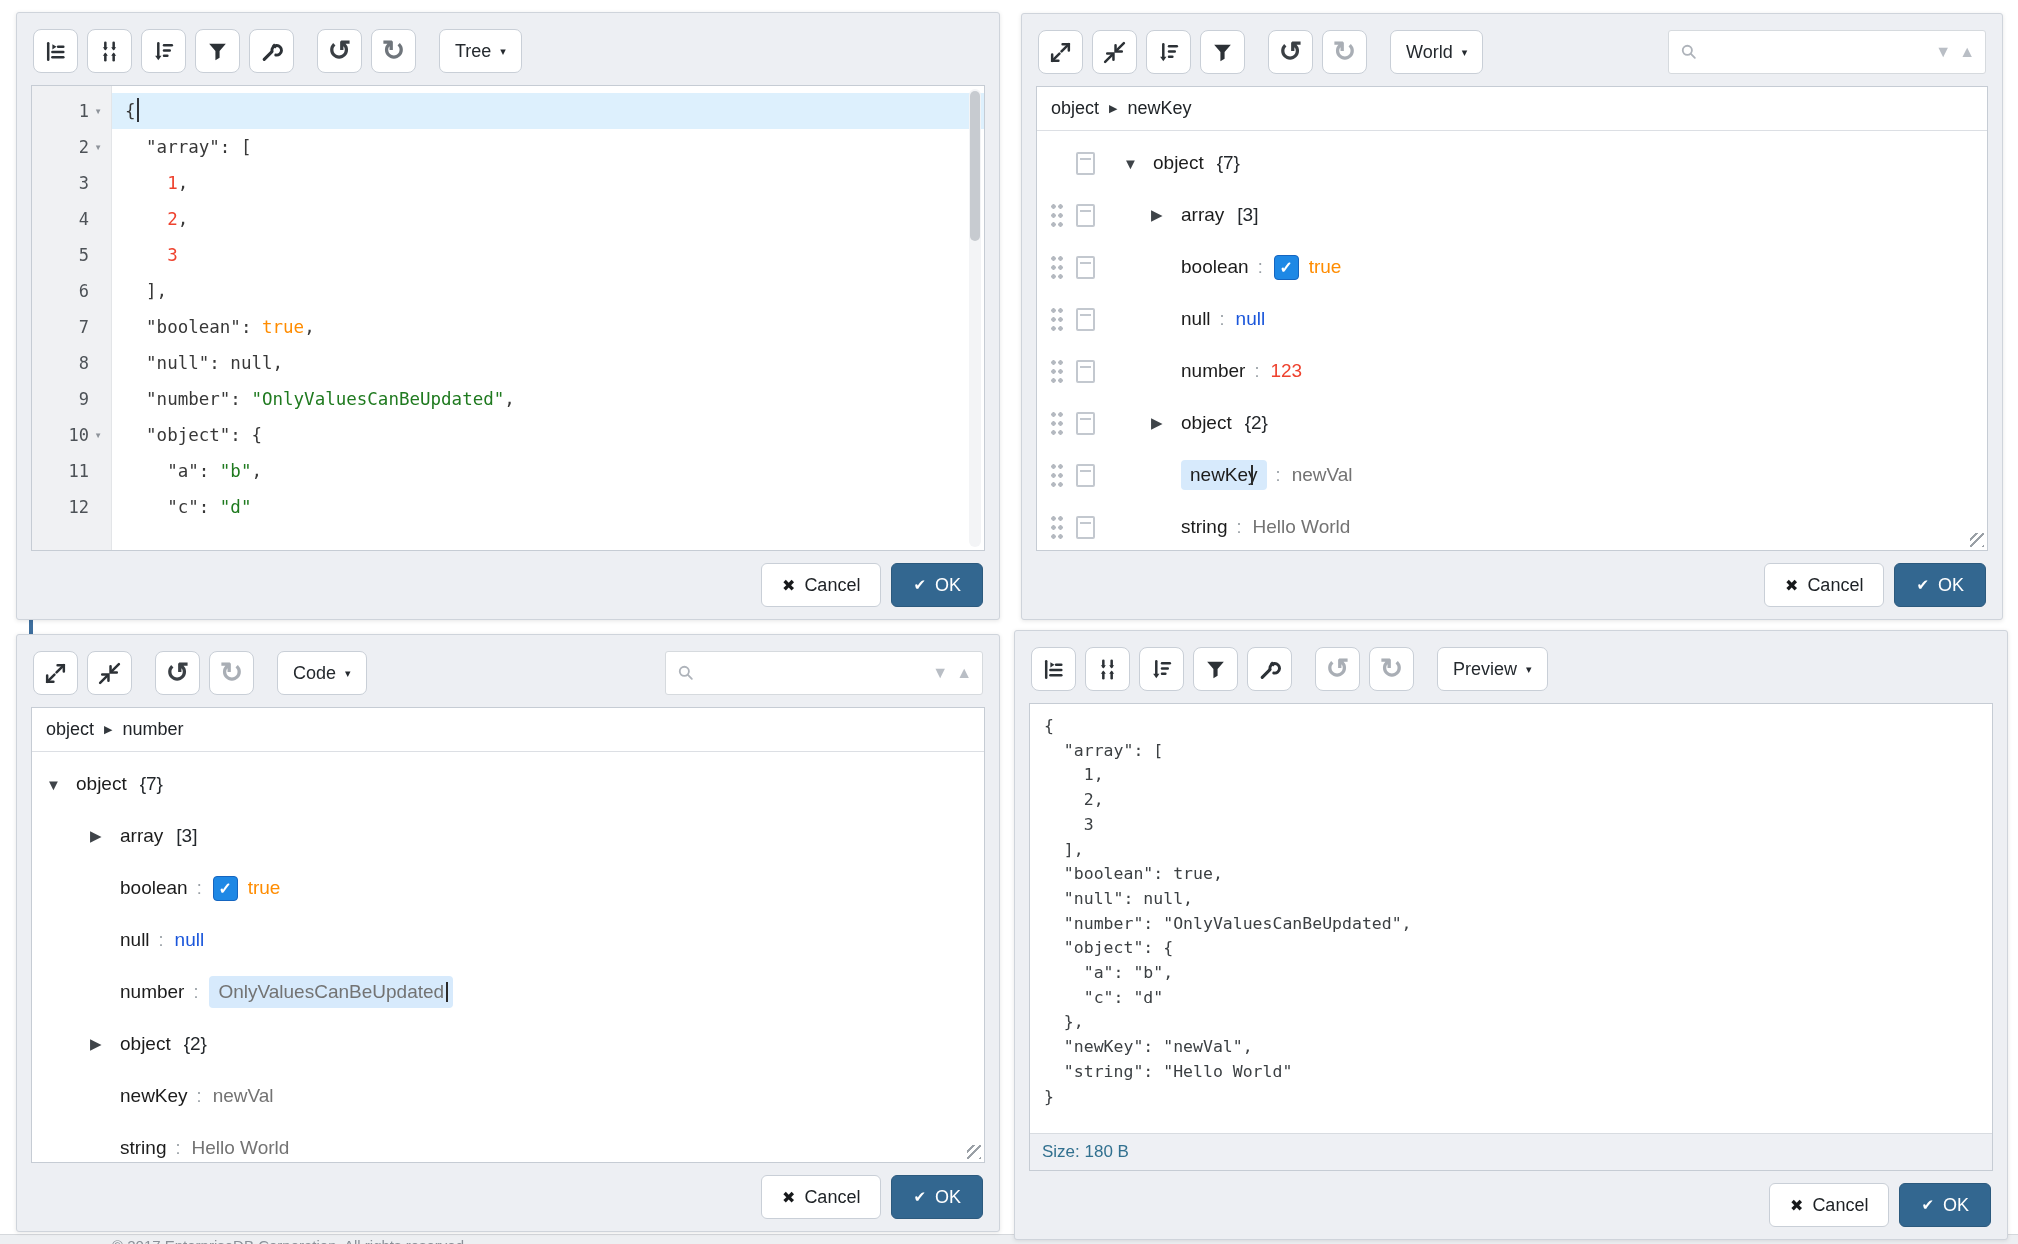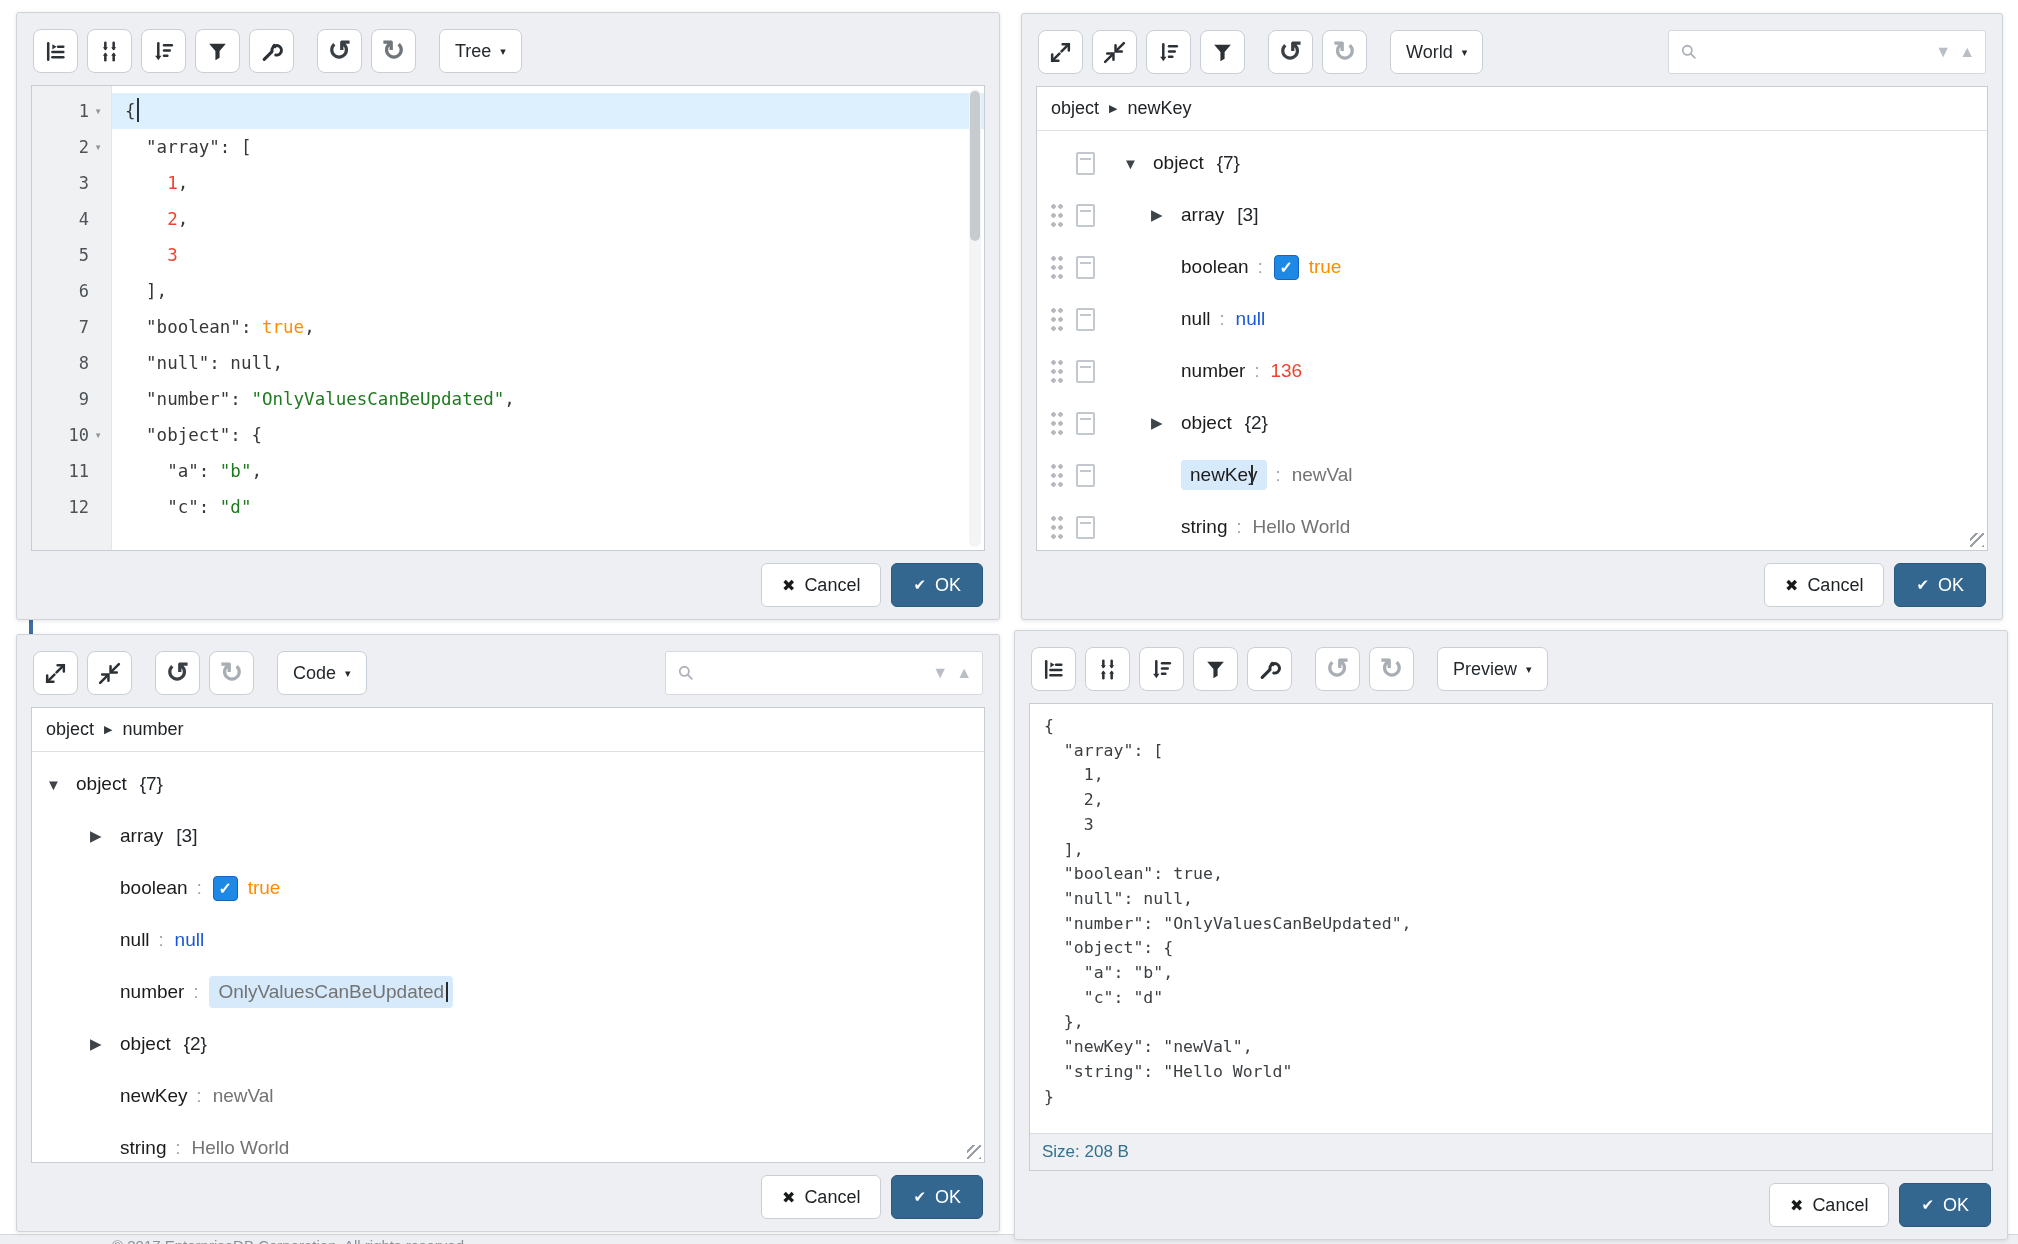--- a/index.html
+++ b/index.html
@@ -352,21 +352,21 @@
         </div>
         <div class="trow">
           <div class="gut">
             <div class="drag"></div>
             <div class="ctxicon"></div>
           </div>
           <span class="ind" style="display: inline-block; width: 28px;"></span>
           <span class="exp"></span>
           <span class="name">number</span>
           <span class="sep">:</span>
-          <span class="val v-number">136</span>
+          <span class="val v-number">123</span>
         </div>
         <div class="trow">
           <div class="gut">
             <div class="drag"></div>
             <div class="ctxicon"></div>
           </div>
           <span class="ind" style="display: inline-block; width: 28px;"></span>
           <span class="exp">▶</span>
           <span class="name">object</span>
           <span class="meta">{2}</span>
@@ -587,21 +587,21 @@
         <div class="pline">  "number": "OnlyValuesCanBeUpdated",</div>
         <div class="pline">  "object": {</div>
         <div class="pline">    "a": "b",</div>
         <div class="pline">    "c": "d"</div>
         <div class="pline">  },</div>
         <div class="pline">  "newKey": "newVal",</div>
         <div class="pline">  "string": "Hello World"</div>
         <div class="pline">}</div>
       </div>
     <div class="statusbar">
-      <span>Size: 208 B</span>
+      <span>Size: 180 B</span>
     </div>
   </div>
   <div class="footerrow">
     <button class="btn btn-cancel">
       <span class="bicon">✖</span>
       <span>Cancel</span>
     </button>
     <button class="btn btn-ok">
       <span class="bicon">✔</span>
       <span>OK</span>

